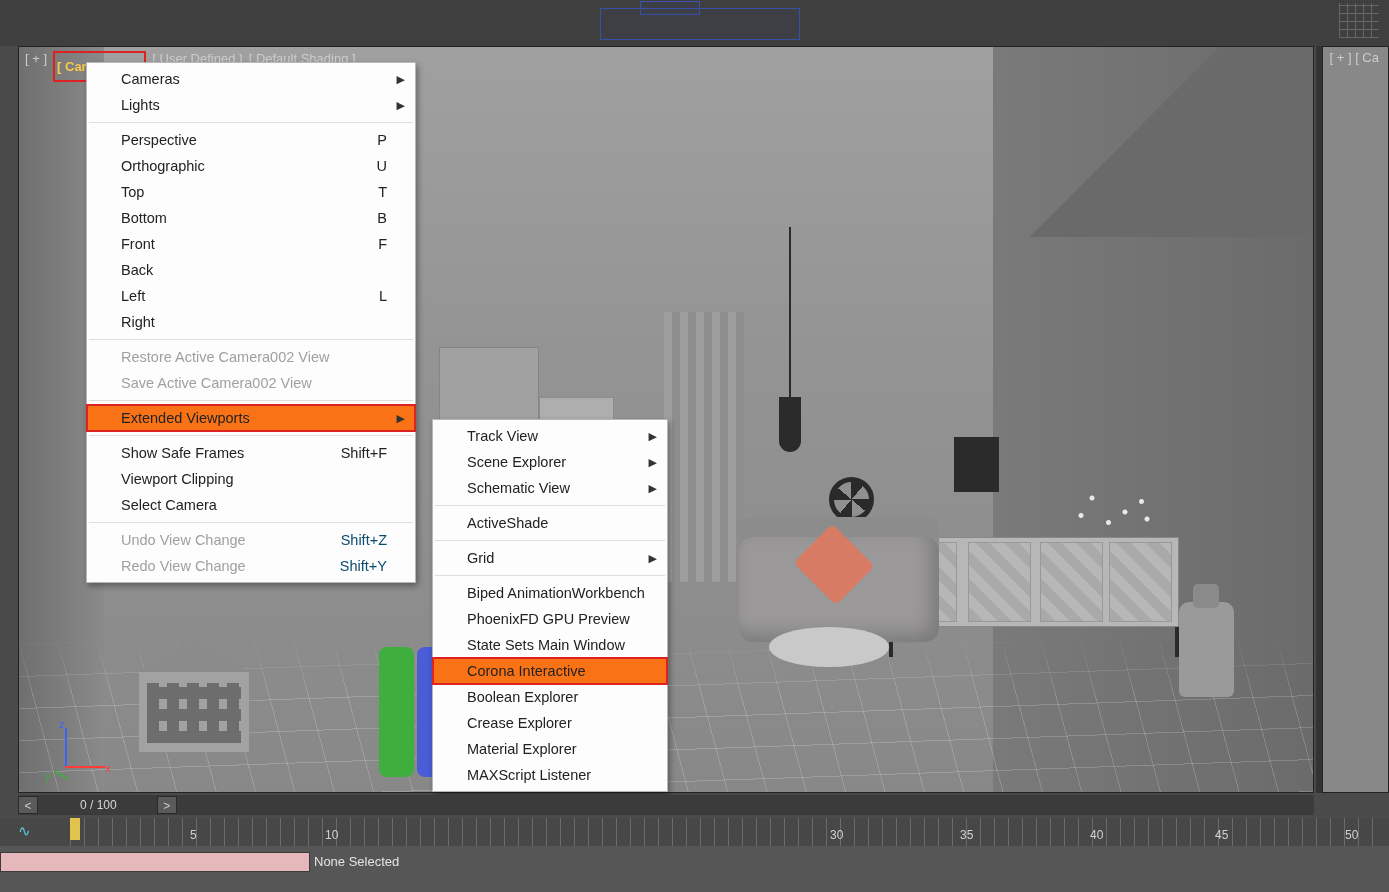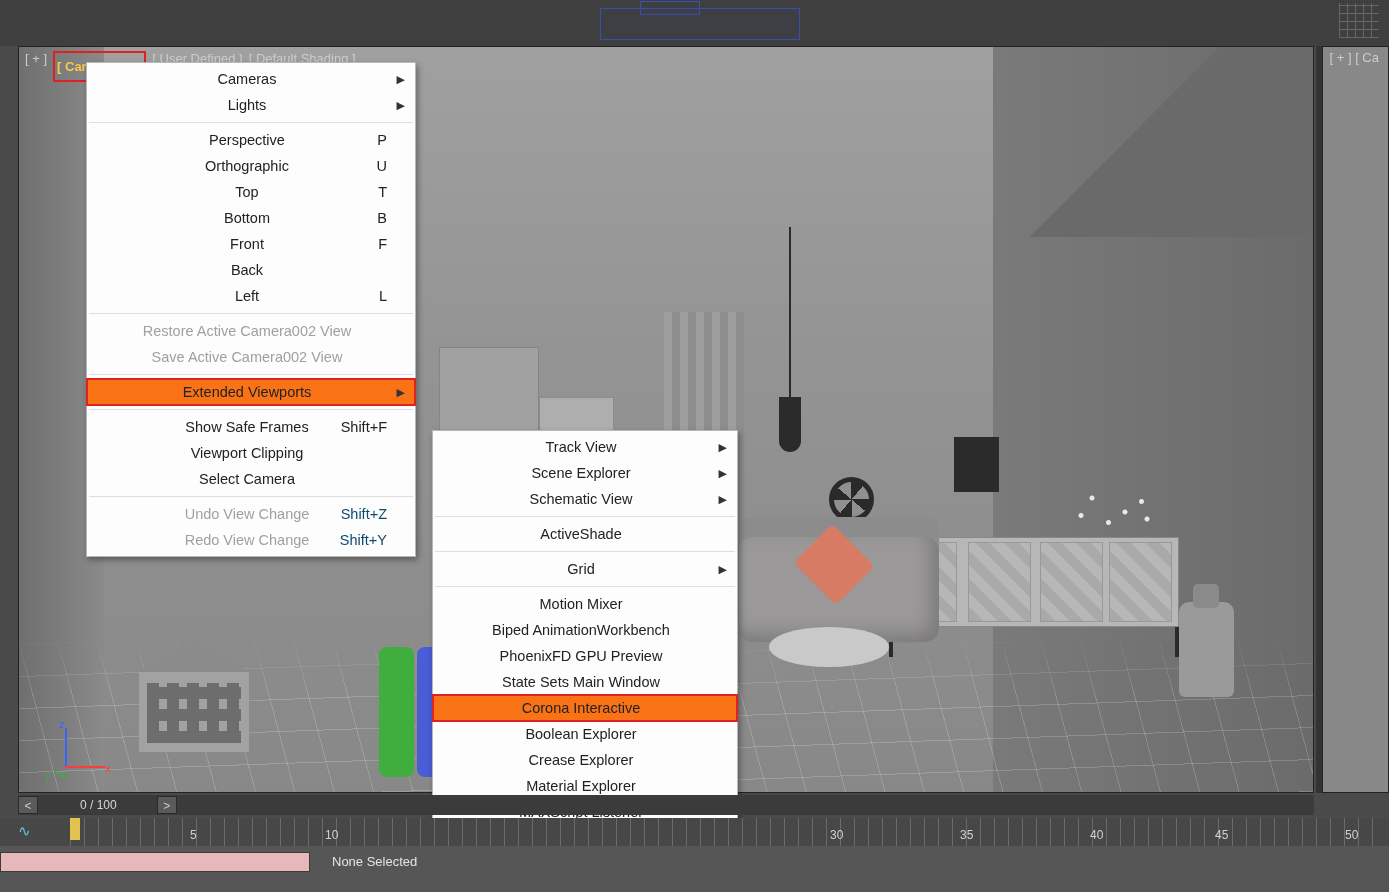--- a/index.html
+++ b/index.html
@@ -97,47 +97,47 @@
 
   
   .menu {
     position: absolute; background: #fdfdfd; border: 1px solid #b7b7b7;
     box-shadow: 2px 3px 6px rgba(0,0,0,.35); font-size: 14.5px; color: #222;
     padding: 3px 0;
   }
   .menu .sep { height: 1px; background: #dedede; margin: 4px 2px; }
   .menu .item {
     position: relative; display: flex; align-items: center;
-    padding: 5px 42px 5px 34px; white-space: nowrap; cursor: default; justify-content: center;
+    padding: 5px 42px 5px 34px; white-space: nowrap; cursor: default;
   }
   .menu .item.disabled { color: #a0a0a0; }
   .menu .item .short { position: absolute; right: 28px; color: #222; }
   .menu .item.disabled .short { color: #0c4a6e; }
   .menu .item .arrow { position: absolute; right: 10px; font-size: 11px; color:#333;}
   .menu .item.hover { background: #f97316; }
   .redbox { outline: 2px solid #d22; outline-offset: -1px; }
   #menu1 { top: 62px; left: 86px; width: 330px; }
-  #menu2 { top: 419px; left: 432px; width: 306px; margin-top: 11px; }
+  #menu2 { top: 419px; left: 432px; width: 236px; }
 
   
   .timeline {
     position: absolute; left: 18px; top: 795px; width: 1296px; height: 20px;
     background: #3b3b3b; display:flex; align-items:center;
   }
   .timeline .btn{width:20px;height:18px;background:#5a5a5a;color:#ccc;font-size:12px;text-align:center;line-height:18px;margin-right:2px;border:1px solid #2a2a2a;}
   .timeline .frame{color:#d8d8d8;font-size:12px;padding:0 40px;}
   .ruler{position:absolute;left:0;top:818px;width:1389px;height:28px;background:#474747;}
   .ruler .ticks{position:absolute;left:70px;right:10px;top:0;bottom:0;
     background:repeating-linear-gradient(90deg,#6a6a6a 0 1px,transparent 1px 14px);}
   .ruler .marker{position:absolute;left:70px;top:0;width:10px;height:22px;background:#e2c34d;}
   .ruler .num{position:absolute;top:10px;color:#d1d1d1;font-size:12px;}
   .ruler .wave{position:absolute;left:18px;top:4px;color:#57c7d8;font-size:15px;}
   .statusbar{position:absolute;left:0;top:846px;width:1389px;height:46px;background:#565656;}
   .statusbar .pink{position:absolute;left:0;top:6px;width:310px;height:20px;background:#e6b8bb;border:1px solid #3c3c3c;}
-  .statusbar .txt{position:absolute;left:332px;top:8px;color:#e4e4e4;font-size:13px;}
+  .statusbar .txt{position:absolute;left:314px;top:8px;color:#e4e4e4;font-size:13px;}
 
   .vsplit{position:absolute;top:46px;left:1316px;width:6px;height:747px;background:#333;}
   .viewport2{position:absolute;top:46px;left:1322px;right:0;height:747px;background:#888;border:1px solid #222;}
 </style>
 </head>
 <body>
 
 <div class="topstrip">
   <div class="bluewire" style="left:600px;top:8px;width:200px;height:32px;"></div>
   <div class="bluewire" style="left:640px;top:1px;width:60px;height:14px;"></div>
@@ -226,20 +226,23 @@
       <span>Front</span>
       <span class="short">F</span>
     </div>
   <div class="item">
       <span>Back</span>
     </div>
   <div class="item">
       <span>Left</span>
       <span class="short">L</span>
     </div>
+  <div class="item">
+      <span>Right</span>
+    </div>
   <div class="sep"></div>
   <div class="item disabled">
       <span>Restore Active Camera002 View</span>
     </div>
   <div class="item disabled">
       <span>Save Active Camera002 View</span>
     </div>
   <div class="sep"></div>
   <div class="item hover redbox">
       <span>Extended Viewports</span>
@@ -283,23 +286,20 @@
   <div class="sep"></div>
   <div class="item">
       <span>ActiveShade</span>
     </div>
   <div class="sep"></div>
   <div class="item">
       <span>Grid</span>
       <span class="arrow">▶</span>
     </div>
   <div class="sep"></div>
-  <div class="item">
-      <span>Motion Mixer</span>
-    </div>
   <div class="item">
       <span>Biped AnimationWorkbench</span>
     </div>
   <div class="item">
       <span>PhoenixFD GPU Preview</span>
     </div>
   <div class="item">
       <span>State Sets Main Window</span>
     </div>
   <div class="item hover redbox">

